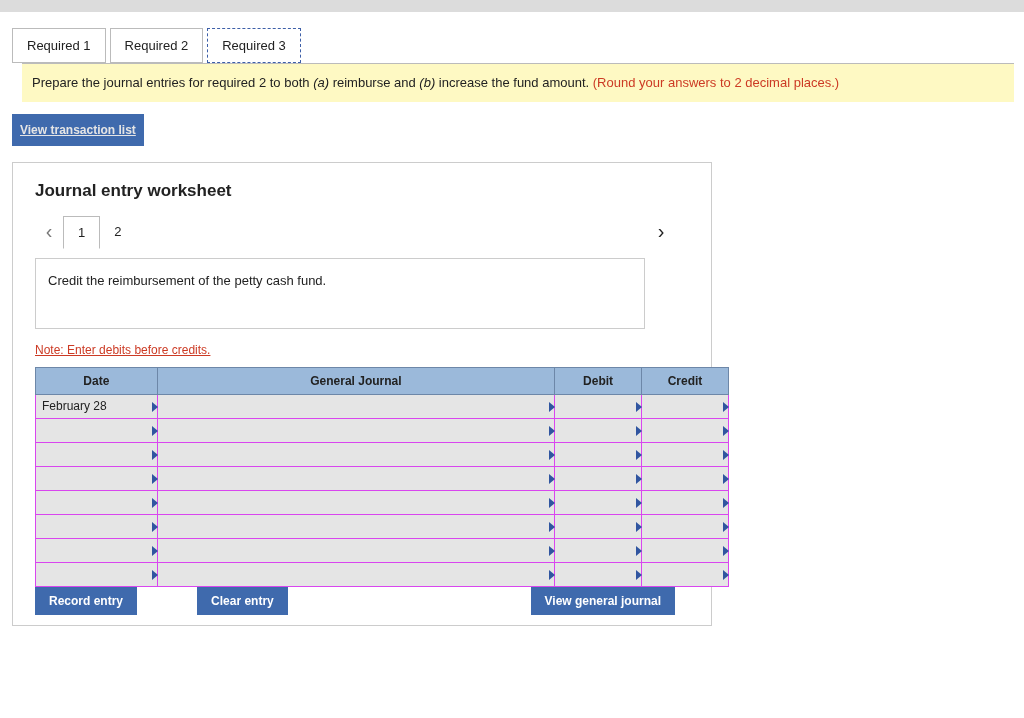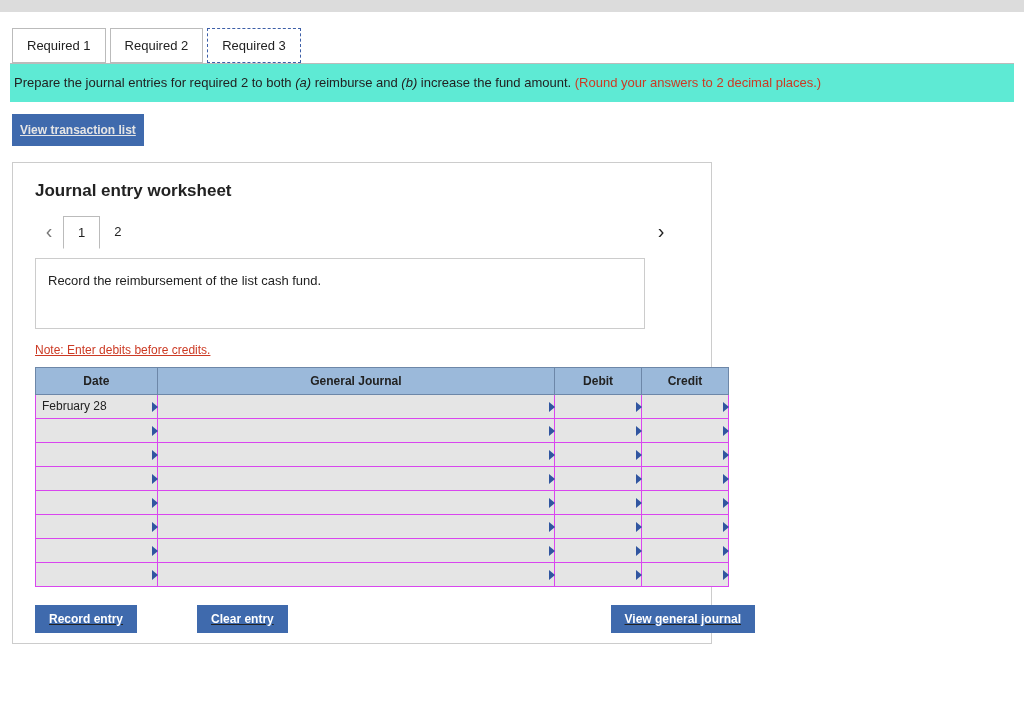--- a/index.html
+++ b/index.html
@@ -4,21 +4,21 @@
 <style>
   * { box-sizing: border-box; }
   html, body { margin: 0; padding: 0; font-family: Arial, Helvetica, sans-serif; font-size: 13px; color: #222; background: #fff; }
   .page { width: 1024px; background: #fff; }
   .topbar { height: 12px; background: #dcdcdc; position: relative; }
   .topbar::after { content: ""; position: absolute; right: 0; top: 0; bottom: 0; width: 18px; background: #dcdcdc; }
   .main { padding: 6px 10px 0 10px; }
   .tabs-row { display: flex; gap: 4px; margin: 10px 0 0 2px; }
   .tab { border: 1px solid #bbb; background: #fff; padding: 9px 14px; font-size: 13px; color: #222; cursor: pointer; }
   .tab.dashed { border: 1px dashed #3d5fa8; }
-  .instruction-bar { border-top: 1px solid #bbb; background: #5eead4; padding: 10px 4px; font-size: 13px; line-height: 1.4; }
+  .instruction-bar { border-top: 1px solid #bbb; background: #fef9c3; padding: 10px 10px; font-size: 13px; line-height: 1.4; margin-left: 12px; }
   .instruction-bar .red { color: #cc3a24; }
   .instruction-bar i { font-style: italic; }
   .btn-primary { display: inline-block; background: #3f6aad; color: #e5e5e5; padding: 9px 8px; margin: 12px 0 10px 2px; font-weight: bold; font-size: 12px; cursor: pointer; text-decoration: underline; }
   .worksheet { width: 700px; border: 1px solid #ccc; margin: 6px 0 0 2px; padding: 18px 32px 10px 22px; }
   .ws-title { font-weight: bold; font-size: 17px; margin: 0 0 14px 0; font-family: Verdana, Arial, sans-serif; }
   .ws-nav { display: flex; align-items: center; gap: 0; margin-bottom: 10px; }
   .chev { width: 28px; text-align: center; font-size: 20px; color: #777; cursor: pointer; user-select: none; }
   .chev.right { color: #222; margin-left: auto; margin-right: 4px; }
   .mini-tab { border: 1px solid #bbb; padding: 8px 14px; font-size: 13px; margin-left: 0; cursor: pointer; background:#fff; }
   .mini-tab.active { position: relative; top: 1px; border-bottom: 1px solid #fff; }
@@ -26,21 +26,21 @@
   .prompt-box { border: 1px solid #ccc; padding: 14px 12px 40px 12px; font-size: 13px; margin-bottom: 14px; width: 610px; }
   .note { color: #cc3a24; font-size: 12px; margin: 0 0 10px 0; text-decoration: underline; }
   table.je { border-collapse: collapse; width: 694px; }
   table.je th { background: #9bb9da; border: 1px solid #6d87a8; padding: 6px 4px; font-size: 12px; font-weight: bold; text-align: center; }
   table.je td { border: 1px solid #d946ef; background: #e5e5e5; padding: 0; height: 24px; position: relative; }
   table.je td .cell { width: 100%; height: 100%; padding: 4px 6px; font-size: 12px; }
   .col-date { width: 98px; }
   .col-gj { width: 320px; }
   .col-dc { width: 70px; }
   .marker { position: absolute; top: 0; right: -1px; width: 0; height: 0; border-top: 5px solid transparent; border-bottom: 5px solid transparent; border-left: 6px solid #3055a0; top: 50%; transform: translateY(-50%); }
-  .bottom-btns { display: flex; gap: 60px; margin-top: 18px; width: 720px; text-decoration: underline; }
+  .bottom-btns { display: flex; gap: 60px; width: 640px; }
   .bottom-btns .spacer { flex: 1; }
   .btn-small { background: #3f6aad; color: #fff; padding: 7px 14px; font-weight: bold; font-size: 12px; cursor: pointer; display: inline-block; }
 </style>
 </head>
 <body>
 
 <div class="page">
   <div class="topbar"></div>
 
   <div class="main">
@@ -59,21 +59,21 @@
     <div class="worksheet">
       <div class="ws-title">Journal entry worksheet</div>
 
       <div class="ws-nav">
         <div class="chev">‹</div>
         <div class="mini-tab active">1</div>
         <div class="mini-tab inactive">2</div>
         <div class="chev right">›</div>
       </div>
 
-      <div class="prompt-box">Record the reimbursement of the list cash fund.</div>
+      <div class="prompt-box">Credit the reimbursement of the petty cash fund.</div>
 
       <div class="note">Note: Enter debits before credits.</div>
 
       <table class="je">
         <thead>
           <tr>
             <th class="col-date">Date</th>
             <th class="col-gj">General Journal</th>
             <th class="col-dc">Debit</th>
             <th class="col-dc">Credit</th>

